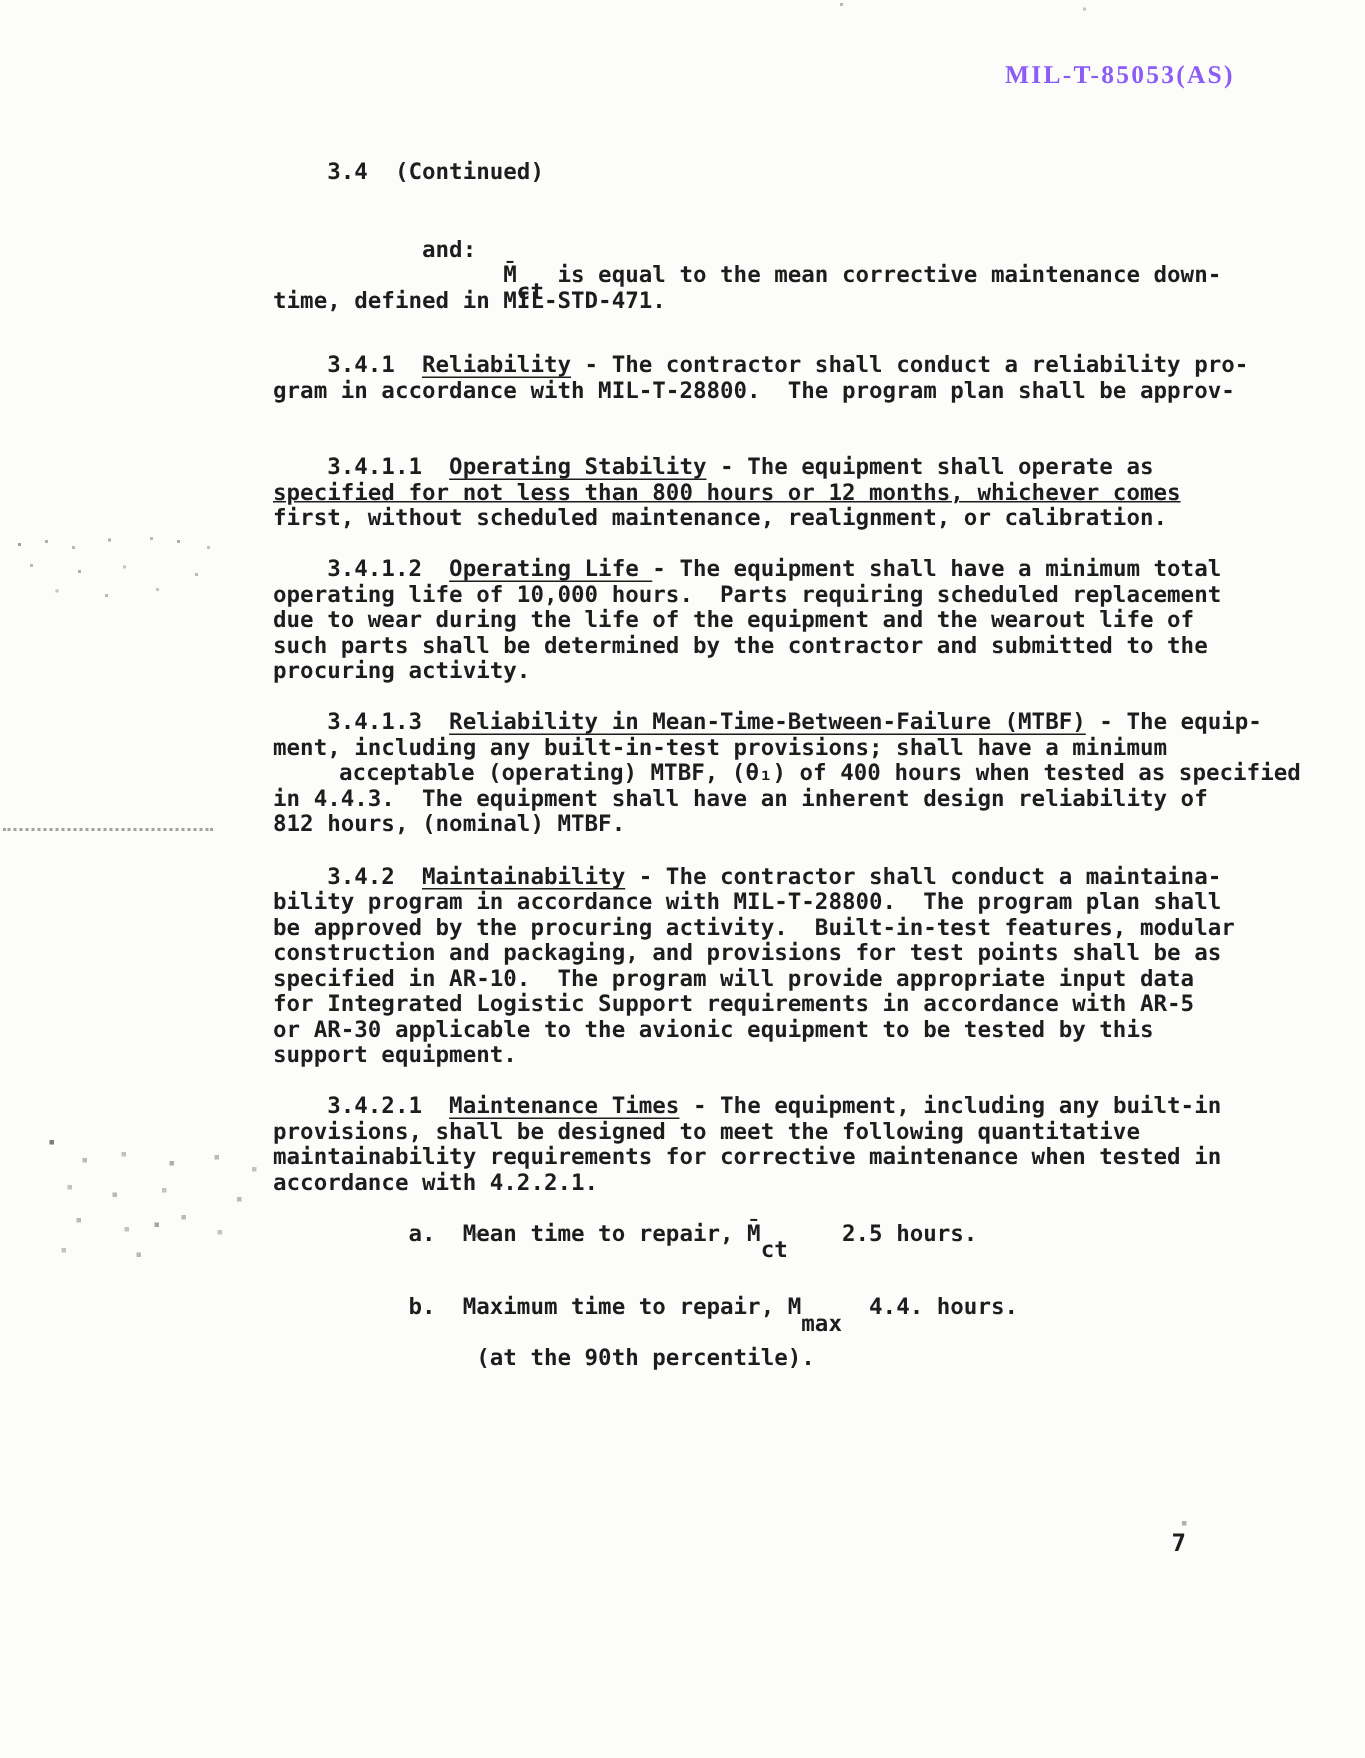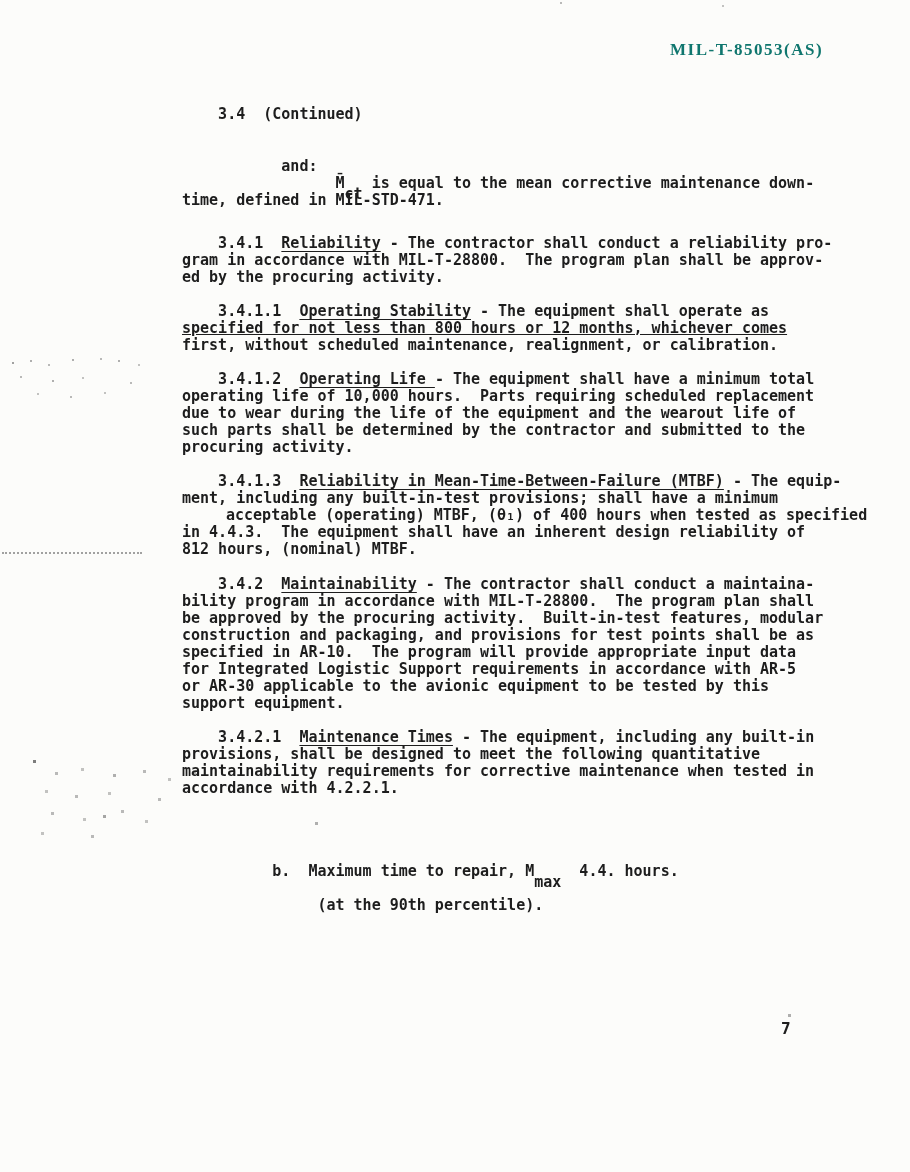--- a/index.html
+++ b/index.html
@@ -8,21 +8,21 @@
     width:910px;height:1172px;
     background:#fcfcfa;
     overflow:hidden;
     font-family:"DejaVu Sans Mono", monospace;
     color:#1d1d1d;
   }
   .doc-id{
     position:absolute;left:670px;top:40px;
     font-family:"Liberation Serif", serif;
     font-size:17px;font-weight:bold;letter-spacing:1.5px;
-    color:#0f766e;
+    color:#8b5cf6;
   }
   .doc-body{position:absolute;left:0;top:0;width:100%;height:100%;}
   .tline{
     position:absolute;left:182px;
     white-space:pre;
     font-size:15px;line-height:17px;font-weight:bold;
   }
   .u{text-decoration:underline;text-underline-offset:3px;}
   .sub{position:relative;top:11px;}
   .page-num{
@@ -67,21 +67,20 @@
 
 <div class="page">
   <div class="doc-id">MIL-T-85053(AS)</div>
   <div class="doc-body" id="doc-body">
       <div class="tline" style="top: 106px;"><span>    3.4  (Continued)</span></div>
       <div class="tline" style="top: 158px;"><span>           and:</span></div>
       <div class="tline" style="top: 175px;"><span>                 </span><span>M̄</span><span class="sub">ct</span><span> is equal to the mean corrective maintenance down-</span></div>
       <div class="tline" style="top: 192px;"><span>time, defined in MIL-STD-471.</span></div>
       <div class="tline" style="top: 235px;"><span>    3.4.1  </span><span class="u">Reliability</span><span> - The contractor shall conduct a reliability pro-</span></div>
       <div class="tline" style="top: 252px;"><span>gram in accordance with MIL-T-28800.  The program plan shall be approv-</span></div>
-      <div class="tline" style="top: 269px;"><span>ed by the procuring activity.</span></div>
       <div class="tline" style="top: 303px;"><span>    3.4.1.1  </span><span class="u">Operating Stability</span><span> - The equipment shall operate as</span></div>
       <div class="tline" style="top: 320px; text-decoration: underline;"><span>specified for not less than 800 hours or 12 months, whichever comes</span></div>
       <div class="tline" style="top: 337px;"><span>first, without scheduled maintenance, realignment, or calibration.</span></div>
       <div class="tline" style="top: 371px;"><span>    3.4.1.2  </span><span class="u">Operating Life </span><span>- The equipment shall have a minimum total</span></div>
       <div class="tline" style="top: 388px;"><span>operating life of 10,000 hours.  Parts requiring scheduled replacement</span></div>
       <div class="tline" style="top: 405px;"><span>due to wear during the life of the equipment and the wearout life of</span></div>
       <div class="tline" style="top: 422px;"><span>such parts shall be determined by the contractor and submitted to the</span></div>
       <div class="tline" style="top: 439px;"><span>procuring activity.</span></div>
       <div class="tline" style="top: 473px;"><span>    3.4.1.3  </span><span class="u">Reliability in Mean-Time-Between-Failure (MTBF)</span><span> - The equip-</span></div>
       <div class="tline" style="top: 490px;"><span>ment, including any built-in-test provisions; shall have a minimum</span></div>
@@ -93,20 +92,21 @@
       <div class="tline" style="top: 610px;"><span>be approved by the procuring activity.  Built-in-test features, modular</span></div>
       <div class="tline" style="top: 627px;"><span>construction and packaging, and provisions for test points shall be as</span></div>
       <div class="tline" style="top: 644px;"><span>specified in AR-10.  The program will provide appropriate input data</span></div>
       <div class="tline" style="top: 661px;"><span>for Integrated Logistic Support requirements in accordance with AR-5</span></div>
       <div class="tline" style="top: 678px;"><span>or AR-30 applicable to the avionic equipment to be tested by this</span></div>
       <div class="tline" style="top: 695px;"><span>support equipment.</span></div>
       <div class="tline" style="top: 729px;"><span>    3.4.2.1  </span><span class="u">Maintenance Times</span><span> - The equipment, including any built-in</span></div>
       <div class="tline" style="top: 746px;"><span>provisions, shall be designed to meet the following quantitative</span></div>
       <div class="tline" style="top: 763px;"><span>maintainability requirements for corrective maintenance when tested in</span></div>
       <div class="tline" style="top: 780px;"><span>accordance with 4.2.2.1.</span></div>
+      <div class="tline" style="top: 814px;"><span>          a.  Mean time to repair, </span><span>M̄</span><span class="sub">ct</span><span>    2.5 hours.</span></div>
       <div class="tline" style="top: 863px;"><span>          b.  Maximum time to repair, M</span><span class="sub">max</span><span>  4.4. hours.</span></div>
       <div class="tline" style="top: 897px;"><span>               (at the 90th percentile).</span></div>
     </div>
   <div class="page-num">7</div>
   <div class="noise speck-a"></div>
   <div class="noise speck-b"></div>
   <div class="noise dotline"></div>
 </div>
 
 </body></html>

